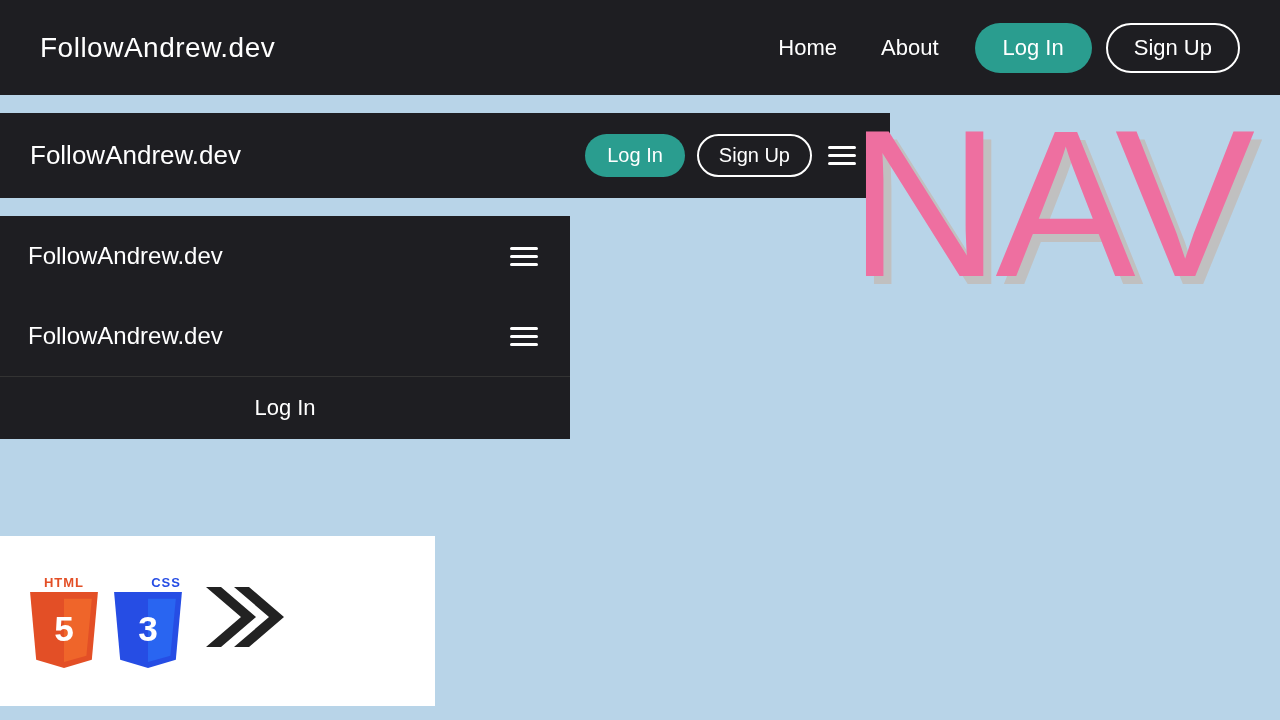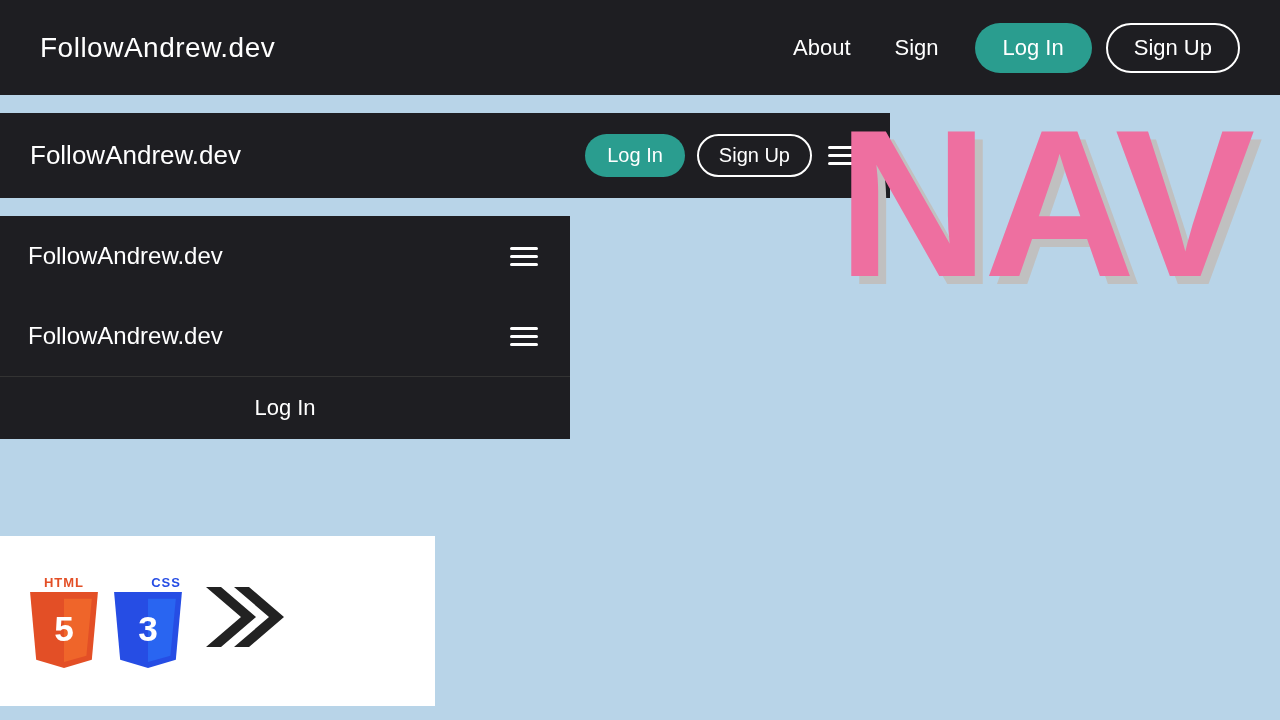--- a/index.html
+++ b/index.html
@@ -248,21 +248,21 @@
       right: 30px;
       top: 115px;
       display: flex;
       flex-direction: column;
       align-items: flex-start;
       line-height: 0.9;
     }
 
     .nav-text-nav {
       font-size: 210px;
-      font-weight: 700;
+      font-weight: 400;
       color: #ee6fa0;
       text-shadow: 8px 8px 0px #c0c0c0;
       letter-spacing: -5px;
       line-height: 0.85;
     }
 
     .nav-text-bar {
       font-size: 210px;
       font-weight: 900;
       color: white;
@@ -270,22 +270,22 @@
       letter-spacing: -5px;
       line-height: 0.85;
     }
   </style>
 </head>
 <body>
 
 <nav class="navbar-full">
   <span class="brand">FollowAndrew.dev</span>
   <div class="nav-links">
+    <a class="nav-link">Home</a>
     <a class="nav-link">About</a>
-    <a class="nav-link">Sign</a>
     <button class="btn-login">Log In</button>
     <button class="btn-signup">Sign Up</button>
   </div>
 </nav>
 
 <nav class="navbar-partial">
   <span class="brand">FollowAndrew.dev</span>
   <div class="nav-right">
     <button class="btn-login">Log In</button>
     <button class="btn-signup">Sign Up</button>

